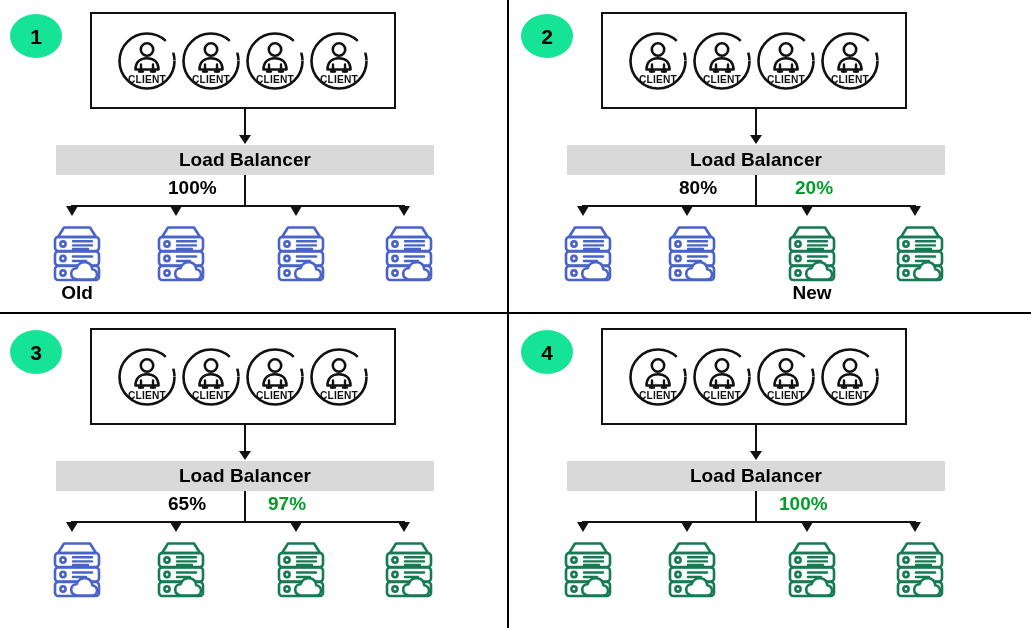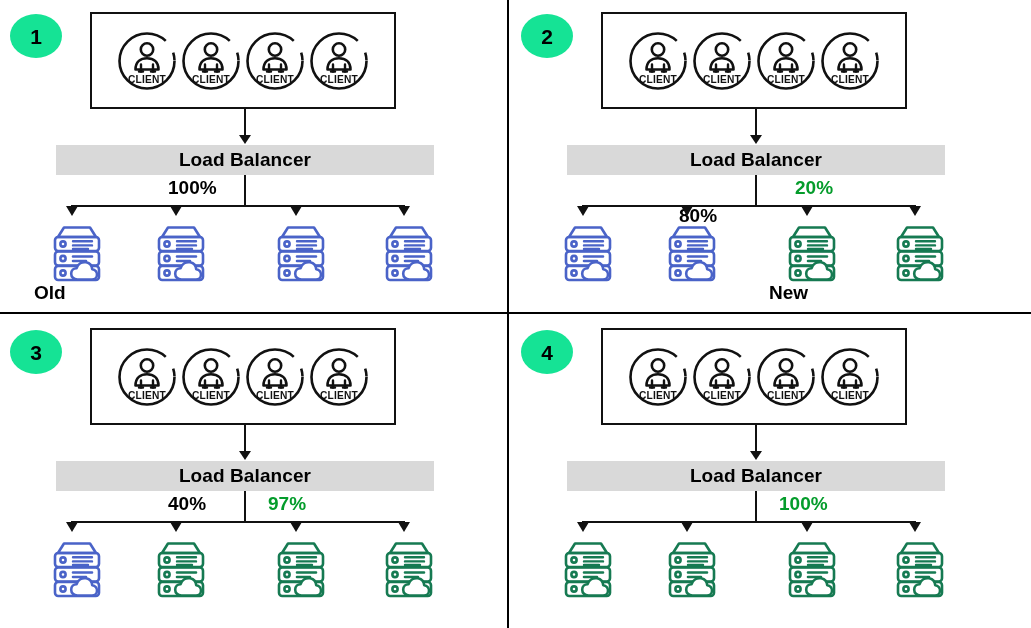--- a/index.html
+++ b/index.html
@@ -74,21 +74,21 @@
     position:absolute;width:0;height:0;
     border-left:6px solid transparent;border-right:6px solid transparent;
     border-top:10px solid #111;
   }
 
   
   .server{position:absolute;width:66px;height:66px;}
   .server svg{display:block;width:66px;height:66px;}
   .srv-label{
     position:absolute;font-size:19px;font-weight:700;color:#000;
-    white-space:nowrap;
+    white-space:nowrap;text-align:center;
   }
 </style>
 </head>
 <body>
 
 <div class="canvas">
   <div class="divider-v"></div>
   <div class="divider-h"></div>
   <div id="panels-root">
       <div class="panel p1">
@@ -285,21 +285,21 @@
   </svg>
           </div>
         </div>
         <div class="conn-down" style="left: 244px; top: 109px; width: 14px; height: 37px;">
           <div class="stem" style="height:28px;"></div>
           <div class="arrow-head-d" style="left:-5px;top:26px;"></div>
         </div>
         <div class="lb-bar" style="top: 145px;">
           <span>Load Balancer</span>
         </div>
-        <div class="pct black" style="top: 178px; left: 168px; margin-top: 28px;">80%</div>
+        <div class="pct black" style="top: 178px; left: 168px;">80%</div>
         <div class="pct green" style="top: 178px; left: 284px;">20%</div>
         <div class="tree" style="left: 0px; top: 0px; width: 507px; height: 312px;">
           <div class="trunk" style="left:244px;top:175px;height:30px;"></div>
           <div class="rail" style="left:71px;top:205px;width:332px;"></div>
           <div class="drop" style="left:71px;top:205px;height:3px;"></div>
           <div class="head" style="left:66px;top:206px;"></div>
           <div class="drop" style="left:175px;top:205px;height:3px;"></div>
           <div class="head" style="left:170px;top:206px;"></div>
           <div class="drop" style="left:295px;top:205px;height:3px;"></div>
           <div class="head" style="left:290px;top:206px;"></div>
@@ -436,21 +436,21 @@
   </svg>
           </div>
         </div>
         <div class="conn-down" style="left: 244px; top: 109px; width: 14px; height: 37px;">
           <div class="stem" style="height:28px;"></div>
           <div class="arrow-head-d" style="left:-5px;top:26px;"></div>
         </div>
         <div class="lb-bar" style="top: 145px;">
           <span>Load Balancer</span>
         </div>
-        <div class="pct black" style="top: 178px; left: 168px;">40%</div>
+        <div class="pct black" style="top: 178px; left: 168px;">65%</div>
         <div class="pct green" style="top: 178px; left: 268px;">97%</div>
         <div class="tree" style="left: 0px; top: 0px; width: 507px; height: 312px;">
           <div class="trunk" style="left:244px;top:175px;height:30px;"></div>
           <div class="rail" style="left:71px;top:205px;width:332px;"></div>
           <div class="drop" style="left:71px;top:205px;height:3px;"></div>
           <div class="head" style="left:66px;top:206px;"></div>
           <div class="drop" style="left:175px;top:205px;height:3px;"></div>
           <div class="head" style="left:170px;top:206px;"></div>
           <div class="drop" style="left:295px;top:205px;height:3px;"></div>
           <div class="head" style="left:290px;top:206px;"></div>

